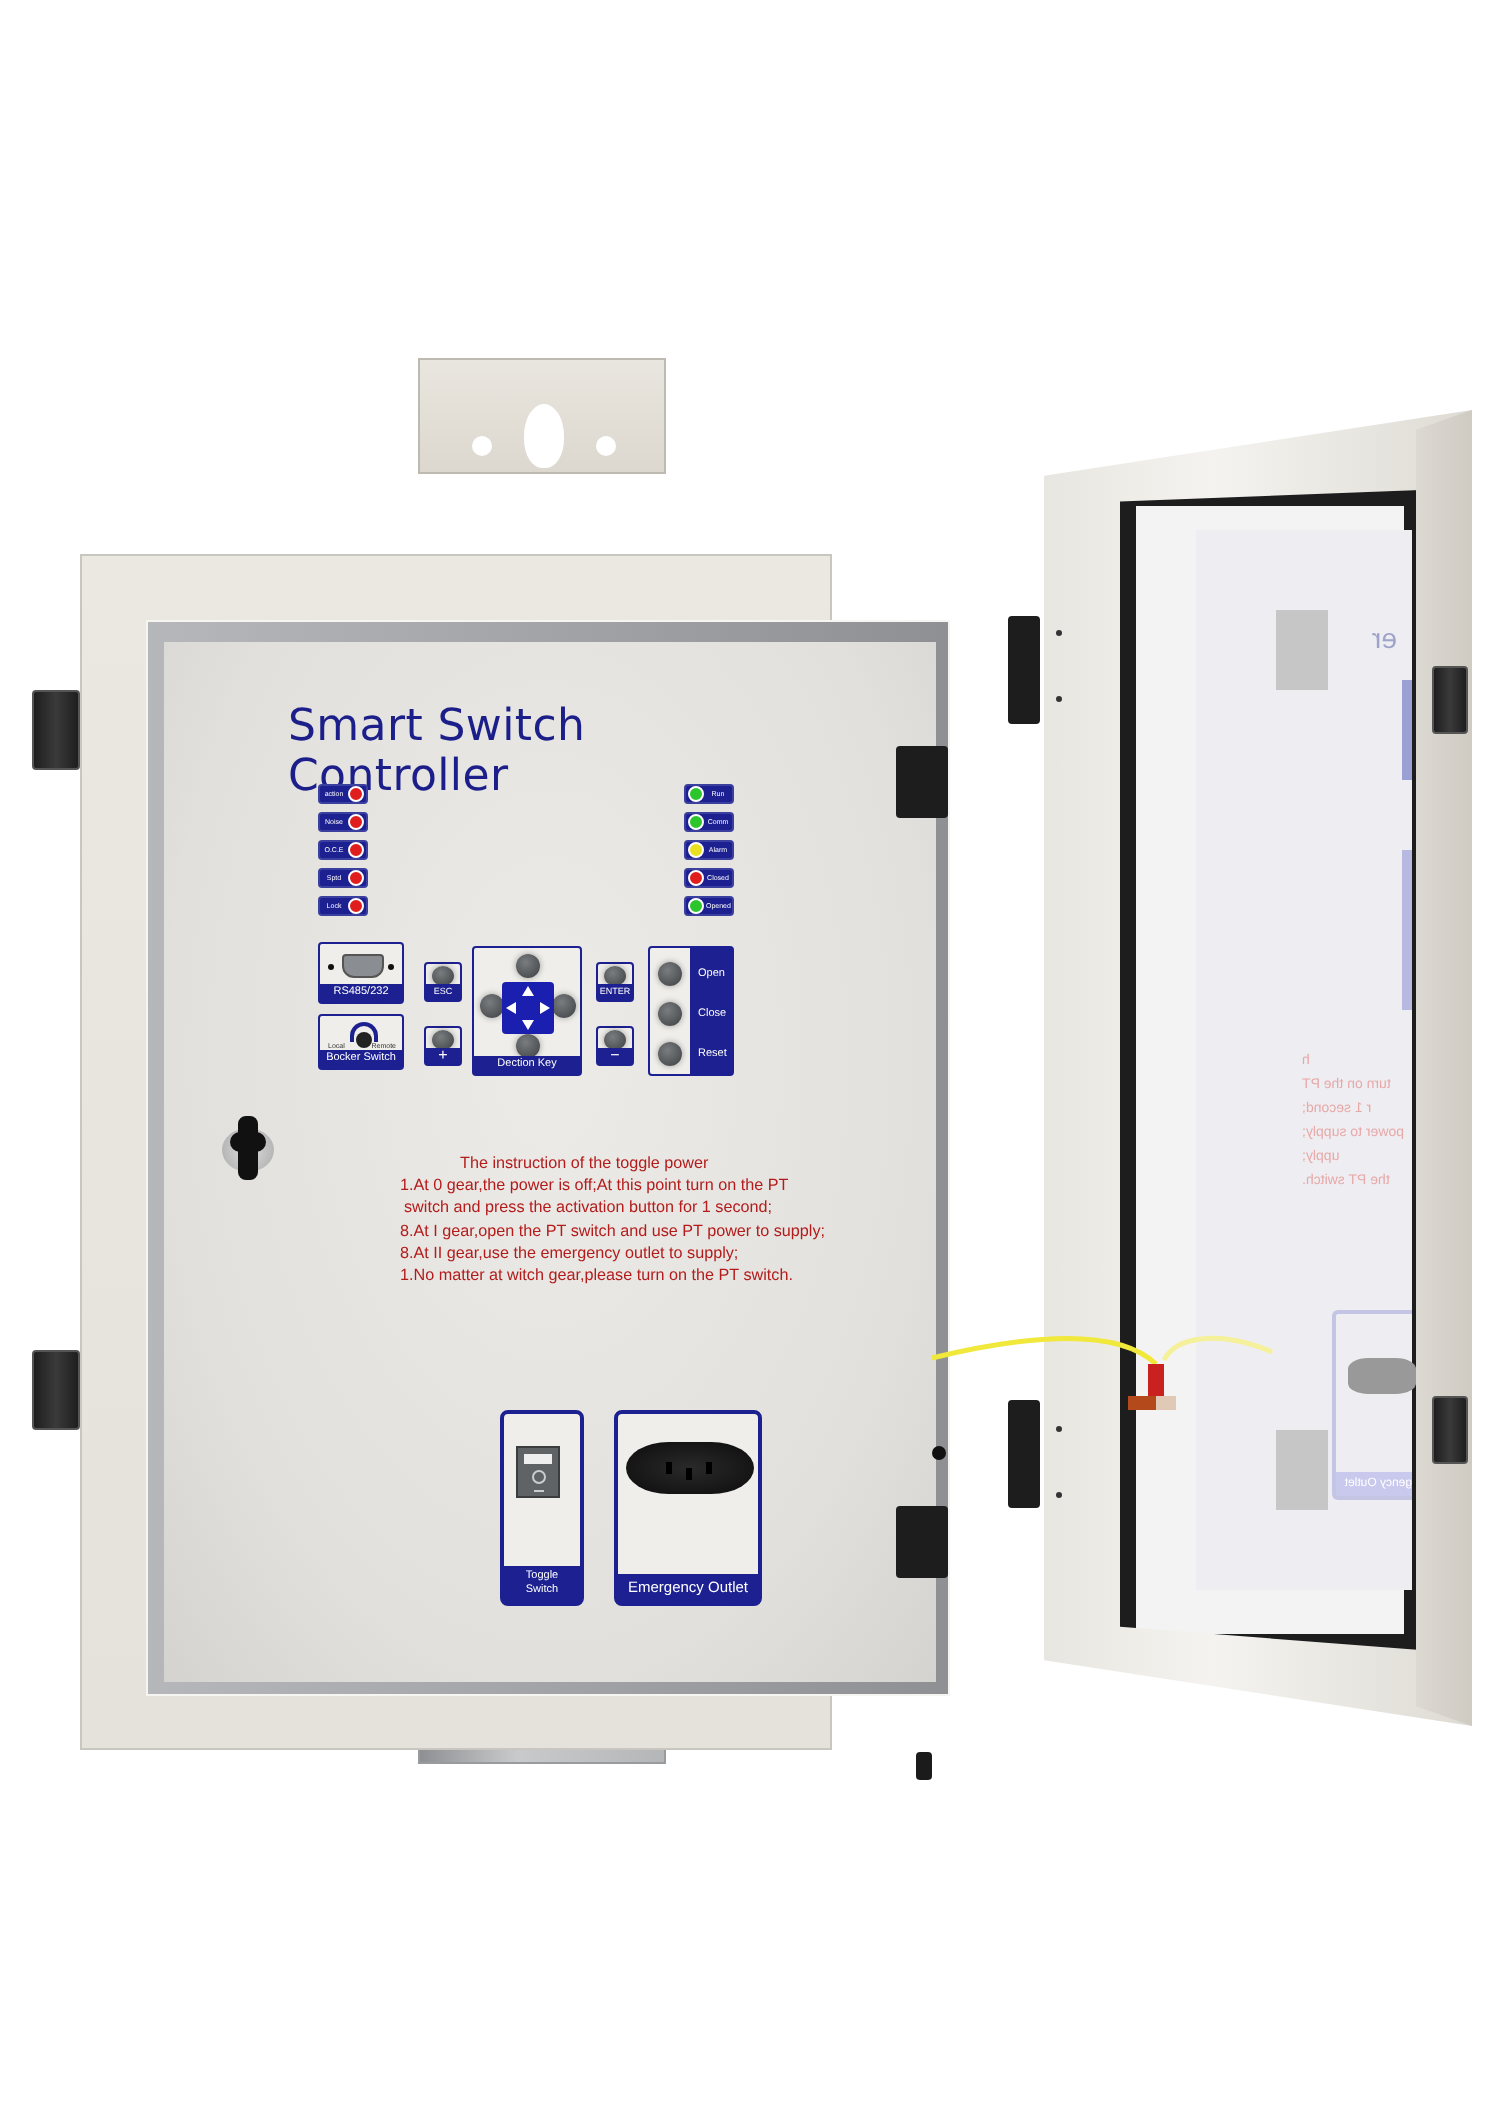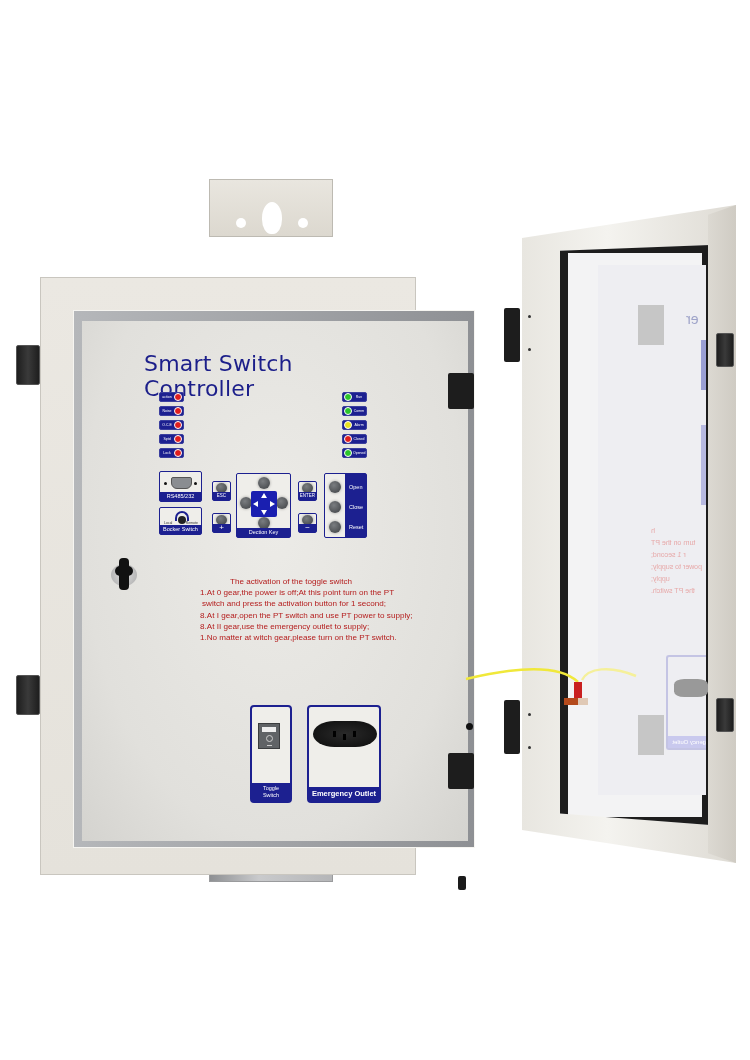--- a/index.html
+++ b/index.html
@@ -210,42 +210,42 @@
         <span class="ctrl-label" style="left:24px;top:50px;">Reset</span>
       </div>
 
       <div class="keyswitch">
         <div style="position:absolute;left:2px;top:8px;width:26px;height:22px;border-radius:50%;background:radial-gradient(circle,#ddd,#aaa);"></div>
         <div style="position:absolute;left:10px;top:2px;width:10px;height:32px;background:#111;border-radius:4px;"></div>
         <div style="position:absolute;left:6px;top:10px;width:18px;height:10px;background:#111;border-radius:5px;"></div>
       </div>
 
       <div class="instructions">
-        <div class="head">The activation of the toggle switch</div>
+        <div class="head">The instruction of the toggle power</div>
         <div>1.At 0 gear,the power is off;At this point turn on the PT</div>
         <div style="padding-left:2px;">switch and press the activation button for 1 second;</div>
         <div>8.At I gear,open the PT switch and use PT power to supply;</div>
         <div>8.At II gear,use the emergency outlet to supply;</div>
         <div>1.No matter at witch gear,please turn on the PT switch.</div>
       </div>
 
 
       <div class="module" style="left:168px;top:384px;width:42px;height:98px;">
         <div class="rocker">
           <div class="rocker-top"></div>
           <div style="position:absolute;left:7px;top:11px;width:7px;height:7px;border:1px solid #ccc;border-radius:50%;"></div>
           <div style="position:absolute;left:8px;top:21px;width:5px;height:1px;background:#ccc;"></div>
         </div>
         <div class="foot" style="font-size:5.5px;line-height:7px;padding:2px 0;">
           <div>Toggle</div>
           <div>Switch</div>
         </div>
       </div>
 
-      <div class="module" style="left:225px;top:384px;width:74px;height:98px;font-weight:bold;">
+      <div class="module" style="left:225px;top:384px;width:74px;height:98px;">
         <div class="outlet">
           <div style="position:absolute;left:20px;top:10px;width:3px;height:6px;background:#000;"></div>
           <div style="position:absolute;left:30px;top:13px;width:3px;height:6px;background:#000;"></div>
           <div style="position:absolute;left:40px;top:10px;width:3px;height:6px;background:#000;"></div>
         </div>
         <div class="foot" style="font-size:7.5px;line-height:14px;height:14px;">Emergency Outlet</div>
       </div>
 
       <div class="hinge-in" style="left:366px;top:52px;width:26px;height:36px;"></div>
       <div class="hinge-in" style="left:366px;top:432px;width:26px;height:36px;"></div>

